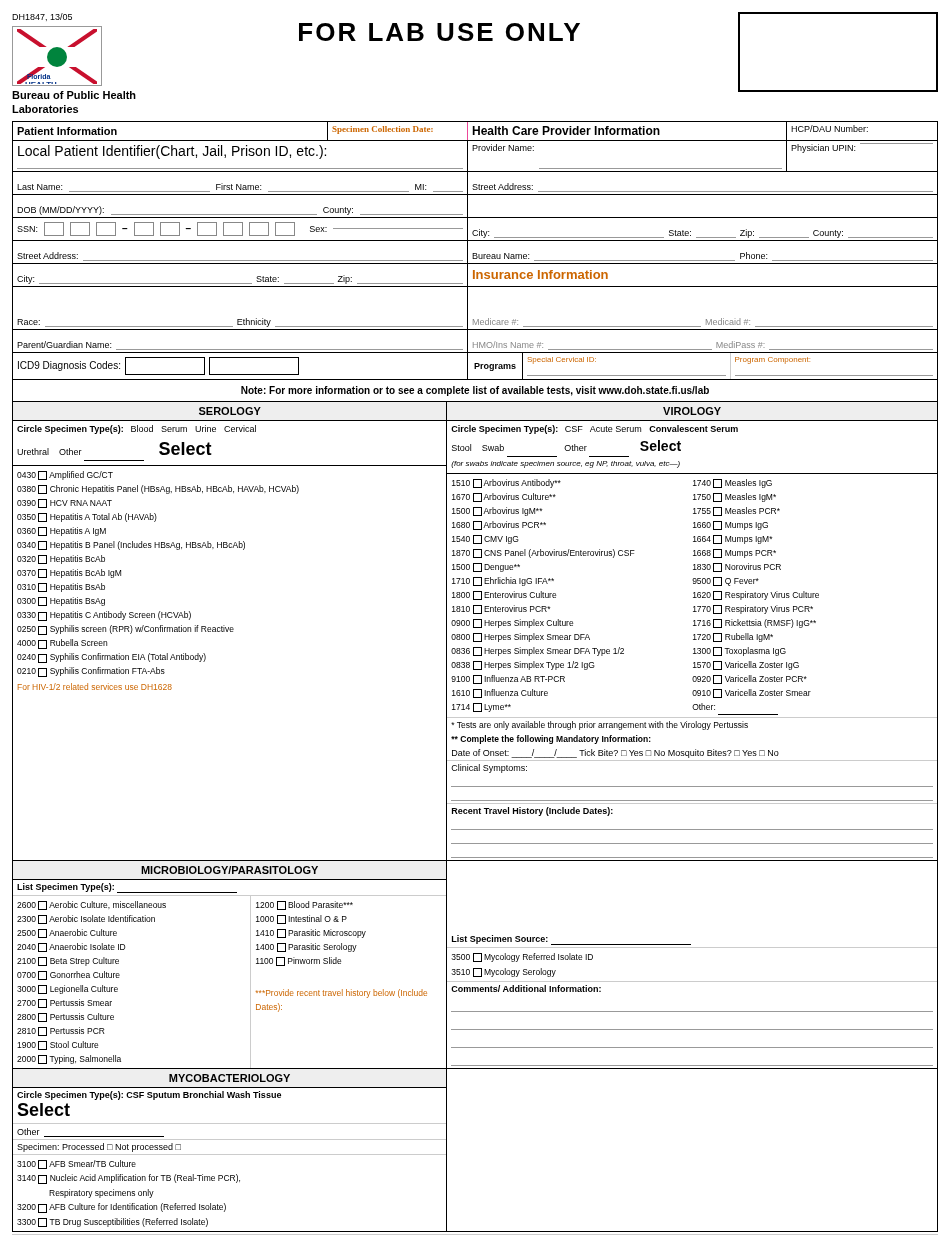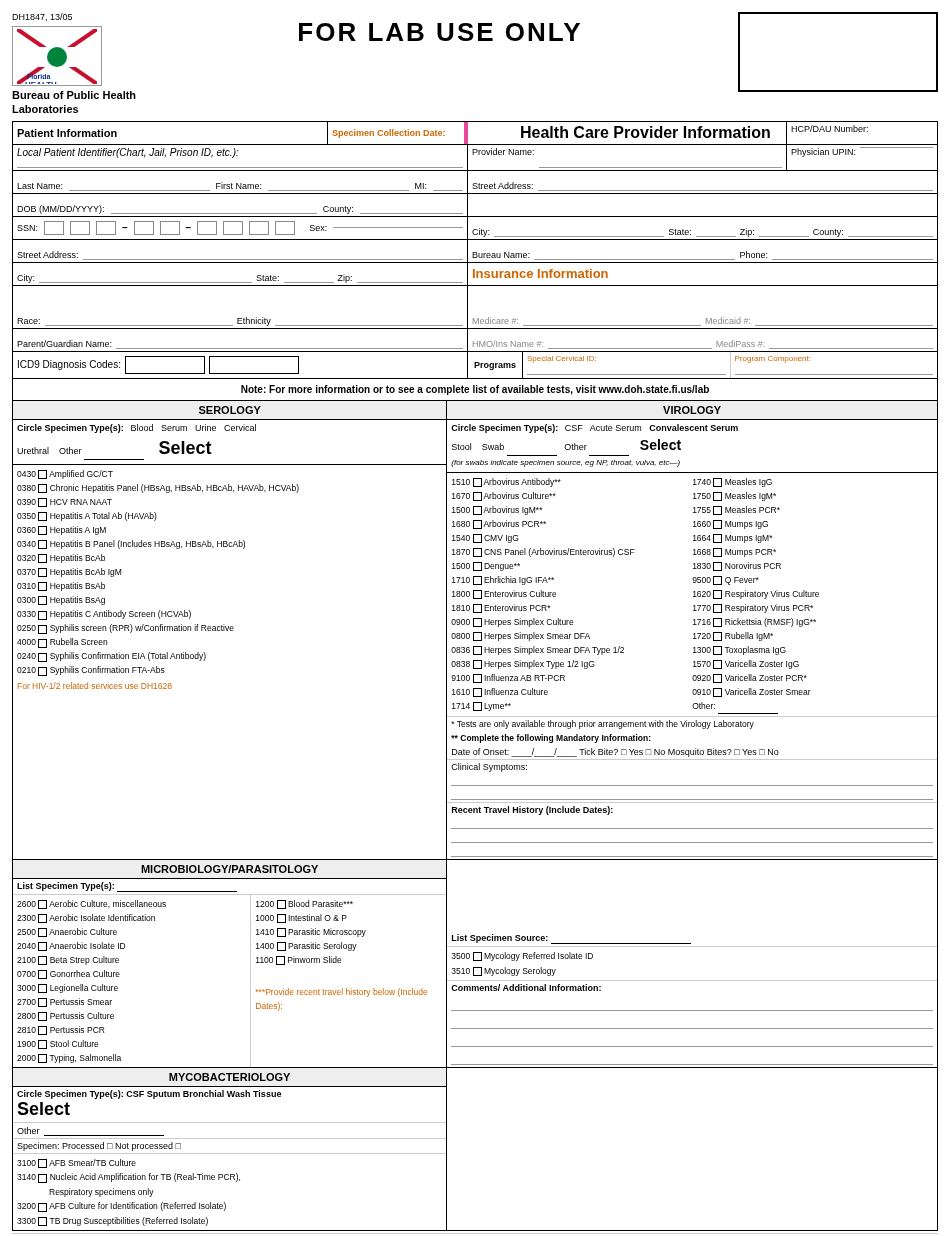--- a/index.html
+++ b/index.html
@@ -40,34 +40,34 @@
 
     <div style="width:200px; height:80px; border:2px solid #000; margin-left:10px;"></div>
   </div>
 
   <div class="full-width-border">
 
     <div style="display:flex; border-bottom:1px solid #000;">
       <div style="width:315px; border-right:1px solid #000; padding:2px 4px; display:flex; align-items:center;">
         <span style="font-weight:bold; font-size:11px;">Patient Information</span>
       </div>
-      <div style="width:140px; border-right:4px solid #ec4899; padding:2px 4px; display:flex; align-items:center;">
+      <div style="width:140px; border-right:1px solid #ec4899; padding:2px 4px; display:flex; align-items:flex-start;font-family:Liberation Serif, serif;">
         <span style="color:#cc6600; font-weight:bold; font-size:9px;">Specimen Collection Date:</span>
       </div>
       <div style="flex:1; padding:2px 4px; display:flex; align-items:center; border-right:1px solid #000;">
-        <span style="font-weight:bold; font-size:16px;margin-left:48px;">Health Care Provider Information</span>
+        <span style="font-weight:bold; font-size:12px;">Health Care Provider Information</span>
       </div>
       <div style="width:150px; padding:2px 4px; font-size:9px;">
         <span>HCP/DAU Number:</span>
       </div>
     </div>
 
     <div style="display:flex; border-bottom:1px solid #000;">
       <div style="width:455px; border-right:1px solid #000; padding:2px 4px; min-height:22px;">
-        <span style="font-size:10px;font-style:italic;">Local Patient Identifier(Chart, Jail, Prison ID, etc.):</span>
+        <span style="font-size:14px;">Local Patient Identifier(Chart, Jail, Prison ID, etc.):</span>
         <div style="border-bottom:1px solid #999; min-height:10px;"></div>
       </div>
       <div style="flex:1; padding:2px 4px; display:flex; gap:4px; min-height:22px; border-right:1px solid #000;">
         <span style="font-size:9px; white-space:nowrap;">Provider Name:</span>
         <div style="flex:1; border-bottom:1px solid #999;"></div>
       </div>
       <div style="width:150px; padding:2px 4px; font-size:9px; display:flex; gap:4px; align-items:flex-start;">
         <span style="font-size:9px; white-space:nowrap;">Physician UPIN:</span>
         <div style="flex:1; border-bottom:1px solid #999;"></div>
       </div>
@@ -291,21 +291,21 @@
           <div>1716 <span style="border:1px solid #000;display:inline-block;width:9px;height:9px;vertical-align:middle;"></span> Rickettsia (RMSF) IgG**</div>
           <div>1720 <span style="border:1px solid #000;display:inline-block;width:9px;height:9px;vertical-align:middle;"></span> Rubella IgM*</div>
           <div>1300 <span style="border:1px solid #000;display:inline-block;width:9px;height:9px;vertical-align:middle;"></span> Toxoplasma IgG</div>
           <div>1570 <span style="border:1px solid #000;display:inline-block;width:9px;height:9px;vertical-align:middle;"></span> Varicella Zoster IgG</div>
           <div>0920 <span style="border:1px solid #000;display:inline-block;width:9px;height:9px;vertical-align:middle;"></span> Varicella Zoster PCR*</div>
           <div>0910 <span style="border:1px solid #000;display:inline-block;width:9px;height:9px;vertical-align:middle;"></span> Varicella Zoster Smear</div>
           <div>Other: <span style="border-bottom:1px solid #000; display:inline-block; width:60px;">&nbsp;</span></div>
         </div>
       </div>
 
-      <div style="font-size:8.5px; padding:2px 4px; border-top:1px solid #ccc;">* Tests are only available through prior arrangement with the Virology Laboratory</div>
+      <div style="font-size:8.5px; padding:2px 4px; border-top:1px solid #ccc;">* Tests are only available through prior arrangement with the Virology Pertussis</div>
       <div style="font-size:8.5px; padding:2px 4px; font-weight:bold;">** Complete the following Mandatory Information:</div>
       <div style="font-size:9px; padding:2px 4px;">Date of Onset: ____/____/____  Tick Bite? □ Yes □ No Mosquito Bites? □ Yes □ No</div>
 
       <div style="padding:2px 4px; border-top:1px solid #ccc;">
         <div style="font-size:9px; font-weight:normal;">Clinical Symptoms:</div>
         <div style="border-bottom:1px solid #999; min-height:14px;"></div>
         <div style="border-bottom:1px solid #999; min-height:14px;"></div>
       </div>
 
       <div style="padding:2px 4px; border-top:1px solid #ccc;">

